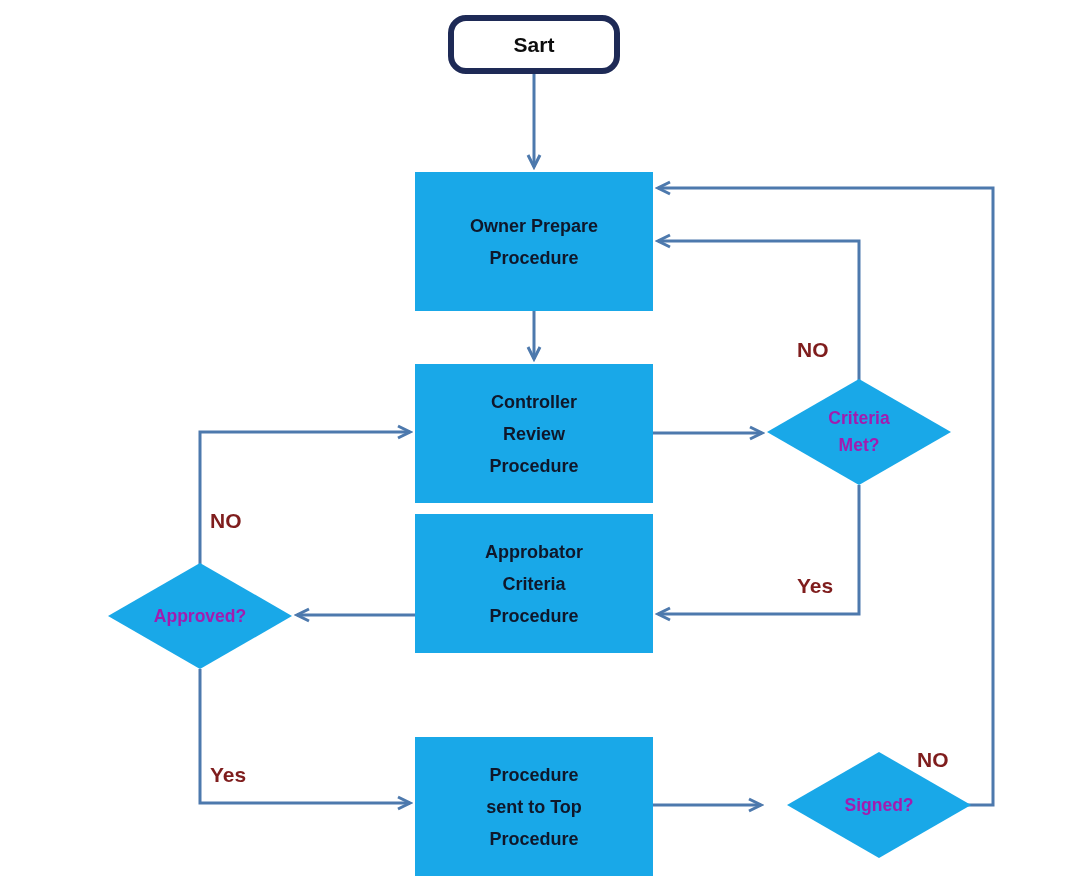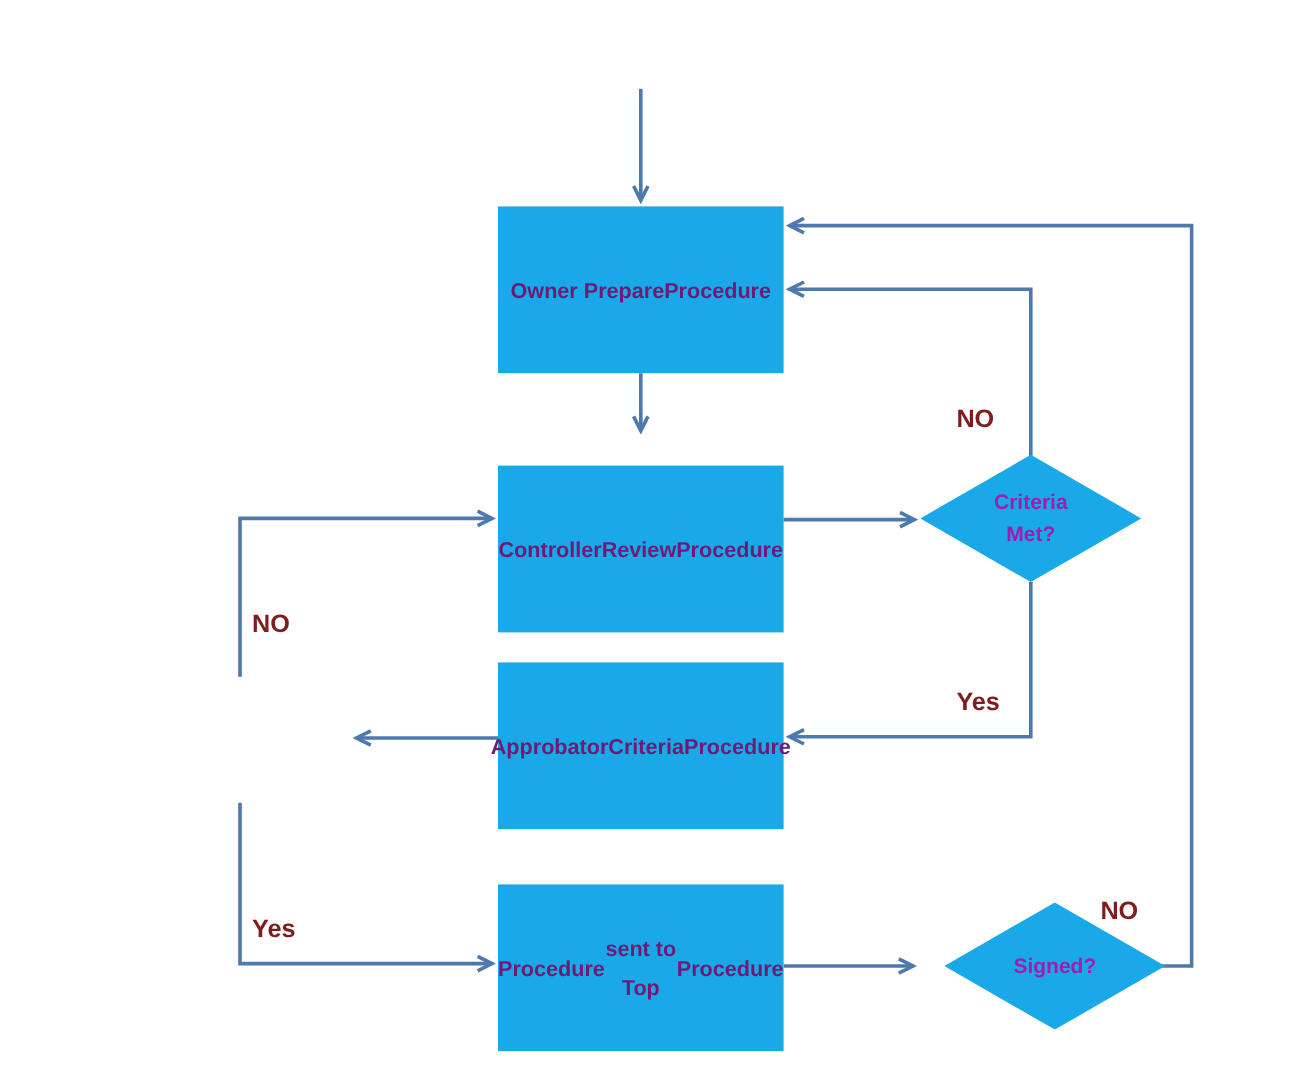--- a/index.html
+++ b/index.html
@@ -26,22 +26,22 @@
     border-radius:18px;
     display:flex; align-items:center; justify-content:center;
     font-size:21px; font-weight:700; color:#0d0d0d;
   }
 
   
   .process {
     position:absolute;
     left:415px; width:238px; height:139px;
     background:#19a8e8;
-    color:#701a75; font-weight:700; font-size:18px;
-    display:flex; align-items:center; justify-content:center;
+    color:#0f172a; font-weight:700; font-size:18px;
+    display:flex; flex-direction:column; align-items:center; justify-content:center;
     text-align:center;
   }
   .process .pline { line-height:32px; }
 
   
   .decision { position:absolute; width:184px; height:106px; }
   .decision svg.diamond { position:absolute; left:0; top:0; width:100%; height:100%; display:block; }
   .decision polygon { fill:#19a8e8; }
   .decision .dtext {
     position:absolute; left:0; top:0; right:0; bottom:0;
@@ -73,33 +73,36 @@
     <path class="connector" d="M653,433 L762,433" marker-end="url(#arrow)"></path>
     <path class="connector" d="M859,381 L859,241 L658,241" marker-end="url(#arrow)"></path>
     <path class="connector" d="M859,485 L859,614 L658,614" marker-end="url(#arrow)"></path>
     <path class="connector" d="M415,615 L297,615" marker-end="url(#arrow)"></path>
     <path class="connector" d="M200,564 L200,432 L410,432" marker-end="url(#arrow)"></path>
     <path class="connector" d="M200,669 L200,803 L410,803" marker-end="url(#arrow)"></path>
     <path class="connector" d="M653,805 L761,805" marker-end="url(#arrow)"></path>
     <path class="connector" d="M950,805 L993,805 L993,188 L658,188" marker-end="url(#arrow)"></path>
   </svg>
 
+  <div class="terminator">
+    <span>Sart</span>
+  </div>
 
   <div class="process" style="top:172px;">
     <div class="pline">Owner Prepare</div>
     <div class="pline">Procedure</div>
   </div>
 
-  <div class="process" style="top:364px;margin-top:24px;">
+  <div class="process" style="top:364px;">
     <div class="pline">Controller</div>
     <div class="pline">Review</div>
     <div class="pline">Procedure</div>
   </div>
 
-  <div class="process" style="top:552px;">
+  <div class="process" style="top:514px;">
     <div class="pline">Approbator</div>
     <div class="pline">Criteria</div>
     <div class="pline">Procedure</div>
   </div>
 
   <div class="process" style="top:737px;">
     <div class="pline">Procedure</div>
     <div class="pline">sent to Top</div>
     <div class="pline">Procedure</div>
   </div>
@@ -107,20 +110,28 @@
   <div class="decision" style="left:767px;top:379px;">
     <svg class="diamond" viewBox="0 0 184 106" xmlns="http://www.w3.org/2000/svg">
       <polygon points="92,0 184,53 92,106 0,53"></polygon>
     </svg>
     <div class="dtext">
       <div class="dline">Criteria</div>
       <div class="dline">Met?</div>
     </div>
   </div>
 
+  <div class="decision" style="left:108px;top:563px;">
+    <svg class="diamond" viewBox="0 0 184 106" xmlns="http://www.w3.org/2000/svg">
+      <polygon points="92,0 184,53 92,106 0,53"></polygon>
+    </svg>
+    <div class="dtext">
+      <div class="dline">Approved?</div>
+    </div>
+  </div>
 
   <div class="decision" style="left:787px;top:752px;">
     <svg class="diamond" viewBox="0 0 184 106" xmlns="http://www.w3.org/2000/svg">
       <polygon points="92,0 184,53 92,106 0,53"></polygon>
     </svg>
     <div class="dtext">
       <div class="dline">Signed?</div>
     </div>
   </div>
 

